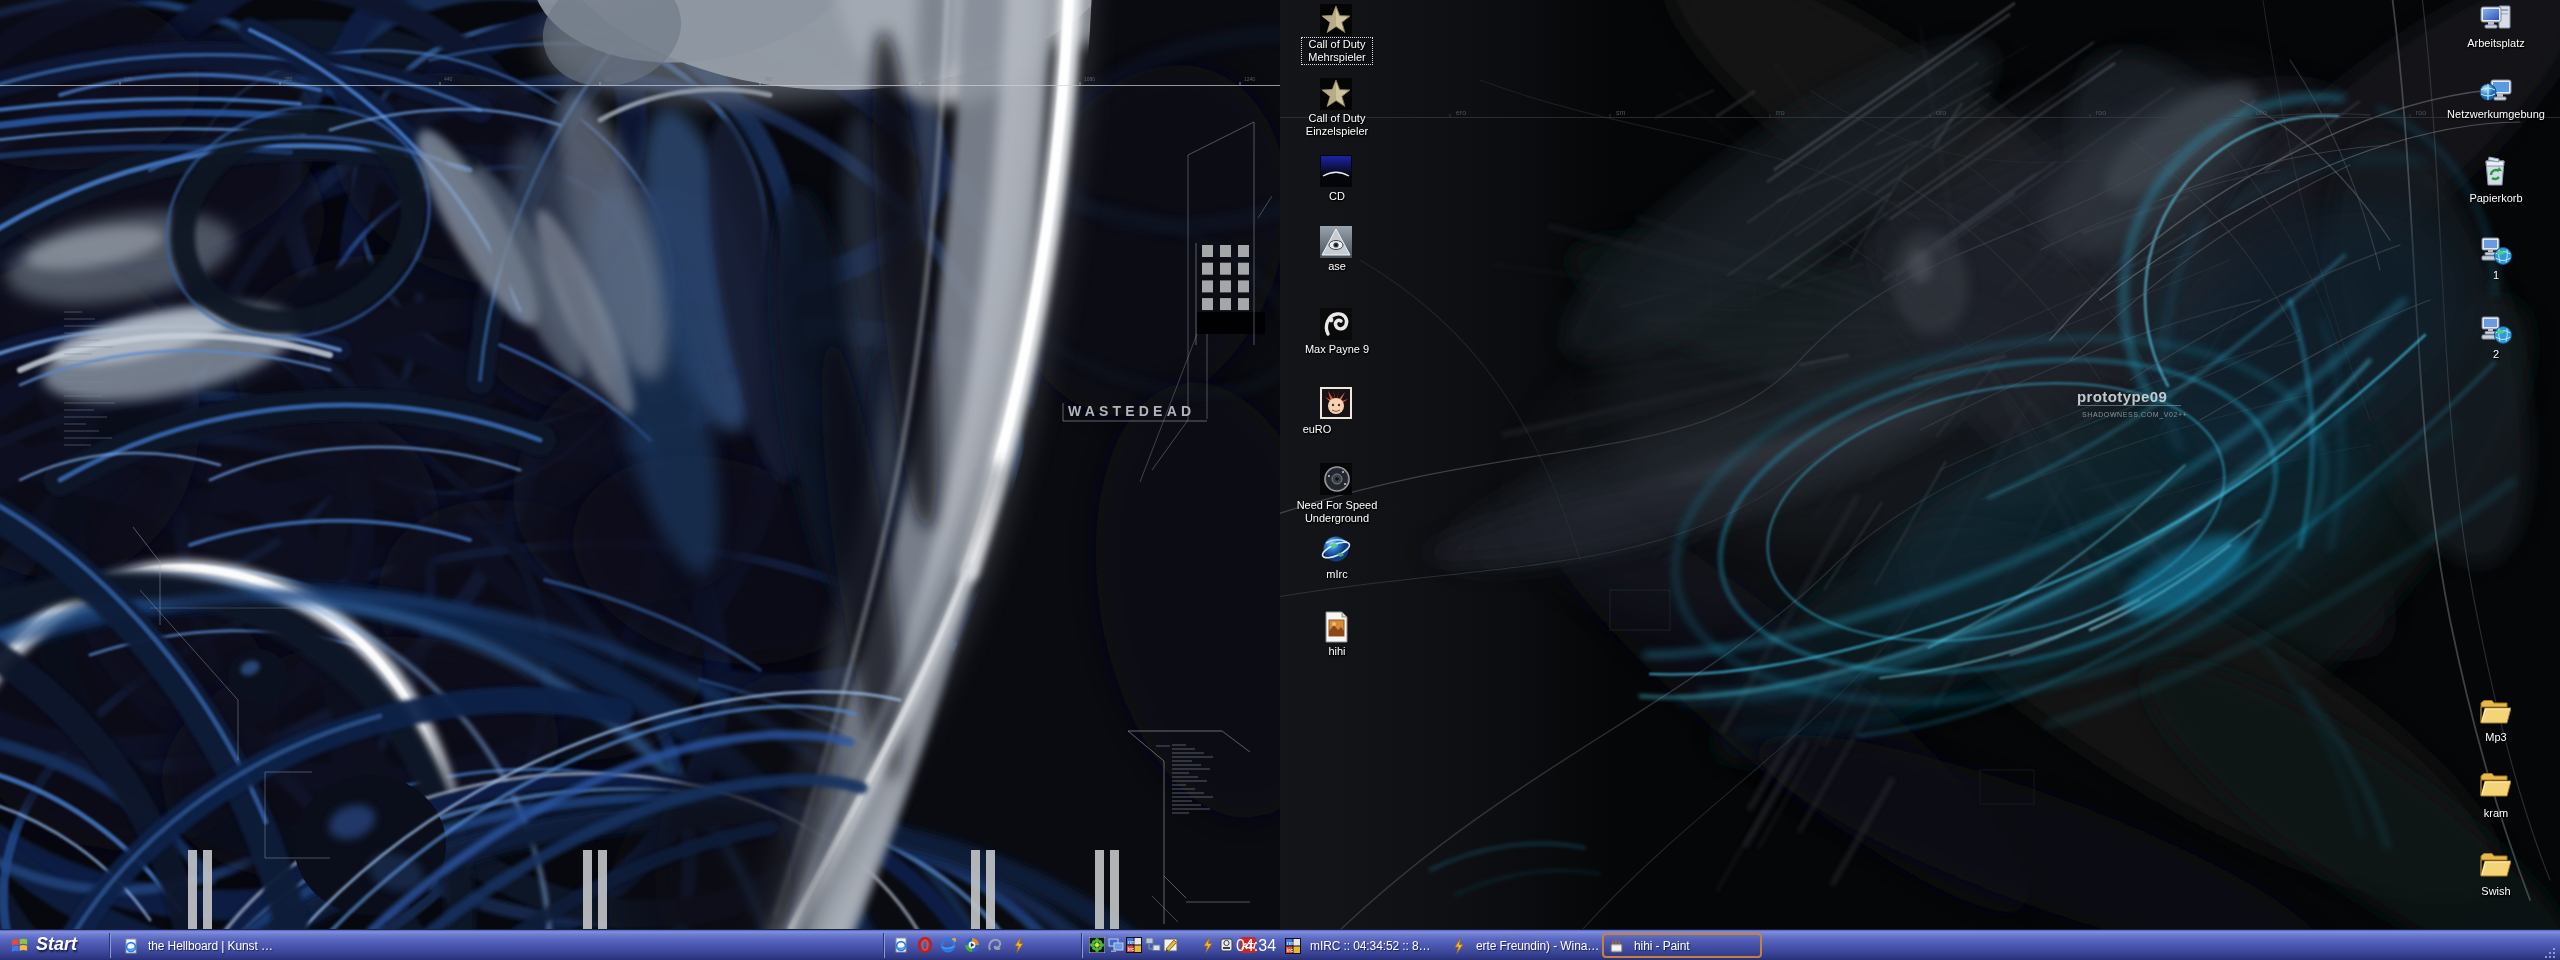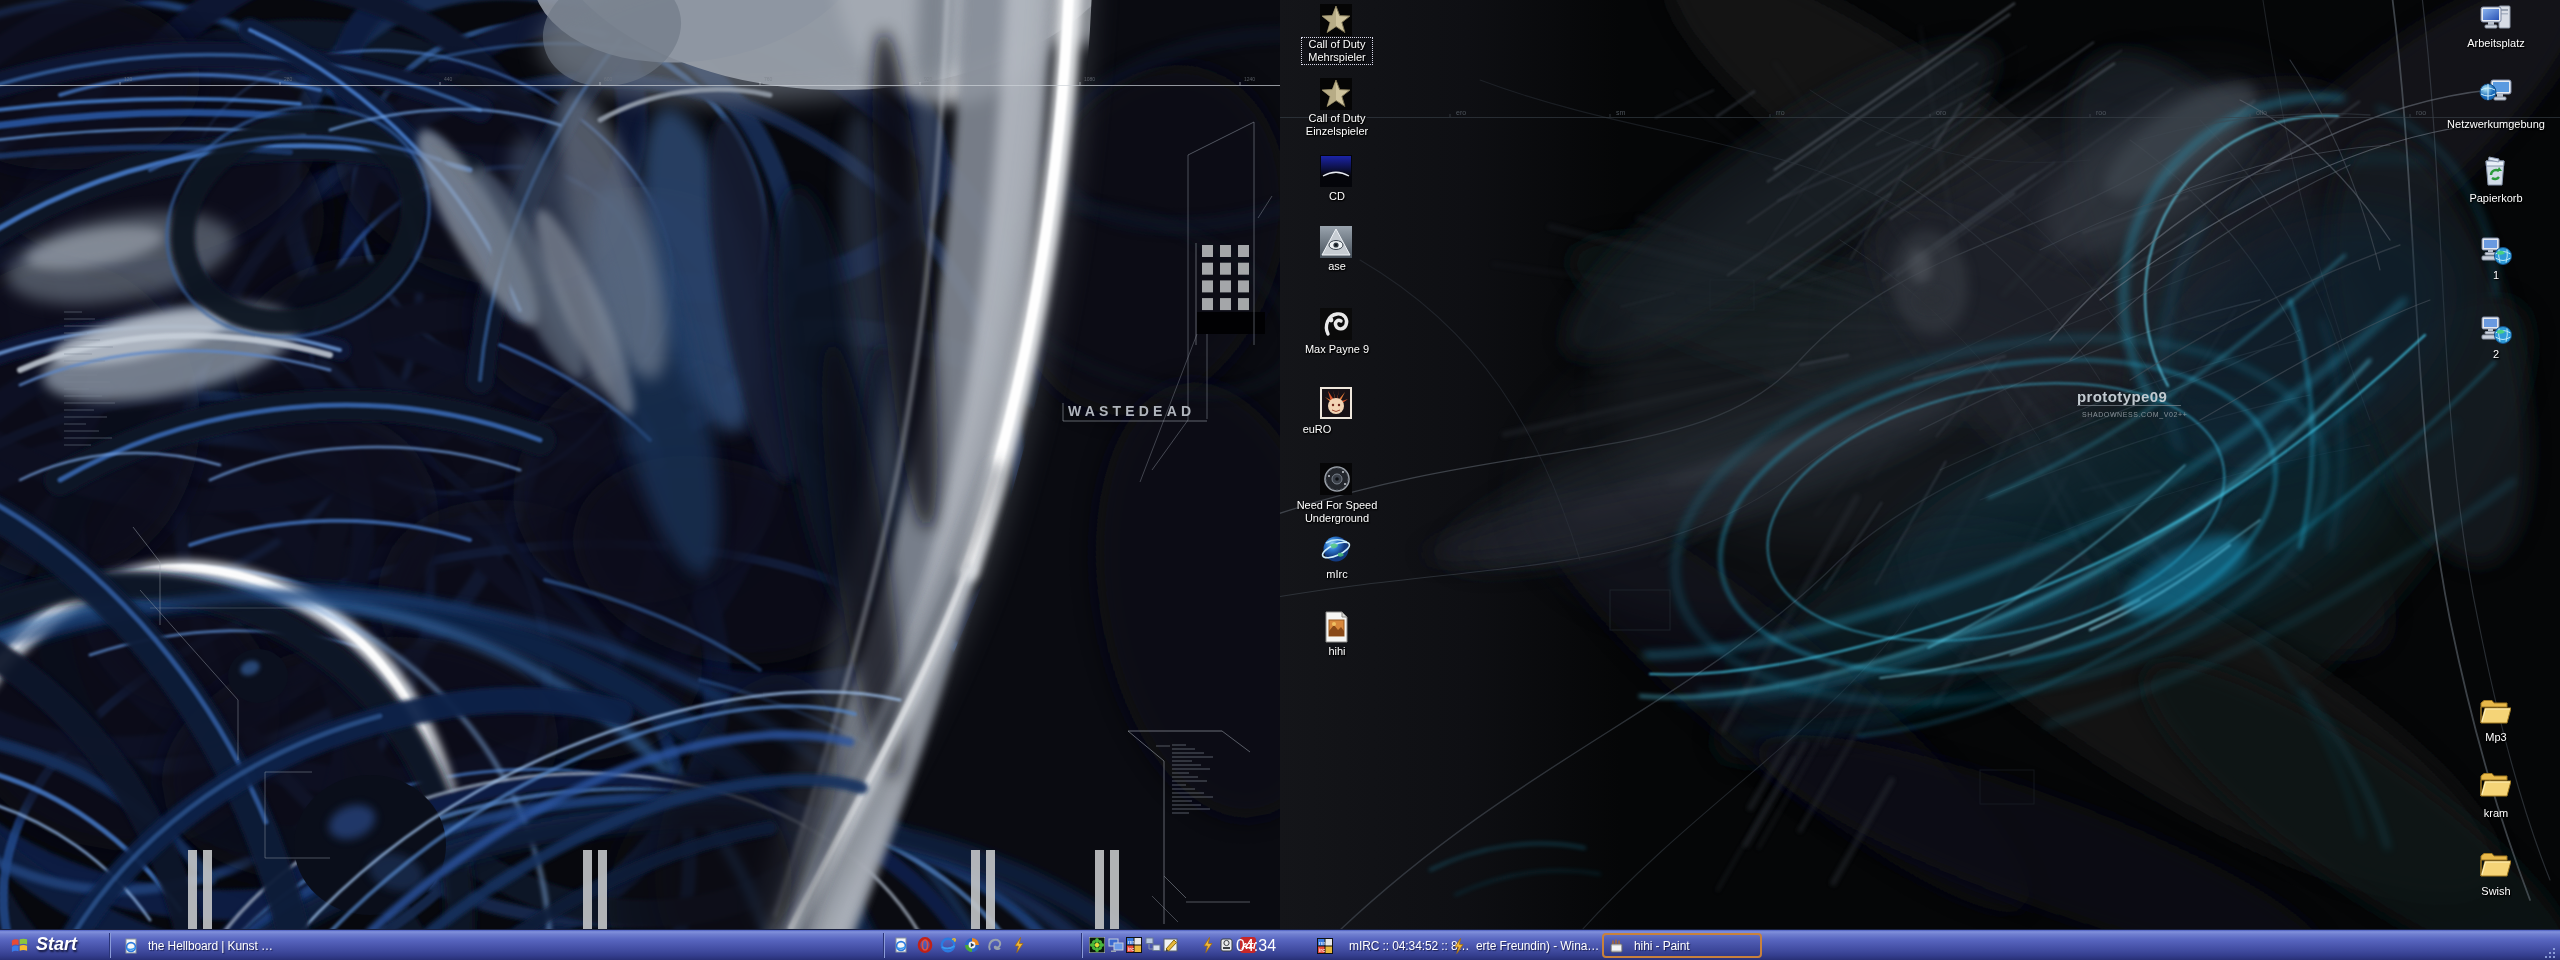--- a/index.html
+++ b/index.html
@@ -655,21 +655,21 @@
             <stop offset="1" stop-color="#1a6ab8"></stop>
           </radialGradient>
         </defs>
         <rect x="12" y="4" width="20" height="14" rx="2" fill="#e8ecf2" stroke="#7a86a0"></rect>
         <rect x="14" y="6" width="16" height="10" fill="#5a9ae0"></rect>
         <rect x="18" y="18" width="6" height="3" fill="#b8c0cc"></rect>
         <rect x="15" y="21" width="12" height="3" rx="1" fill="#d0d6e0" stroke="#8a94a4"></rect>
         <circle cx="9" cy="16" r="8" fill="url(#gl2)" stroke="#14508a"></circle>
         <path d="M 2,14 Q 9,10 16,14 M 2,18 Q 9,22 16,18 M 9,8 L 9,24" stroke="#cdeefb" fill="none" stroke-width="1"></path>
       </svg></div>
-    <div class="dlabel" style="left:2436px;top:118px;width:120px;text-align:center;">Netzwerkumgebung</div>
+    <div class="dlabel" style="left:2436px;top:108px;width:120px;text-align:center;">Netzwerkumgebung</div>
     <div class="dico" style="left:2479px;top:155px;"><svg width="32" height="32" viewBox="0 0 32 32">
         <path d="M 7,6 L 25,6 L 23,30 L 9,30 Z" fill="#dde8f4" stroke="#8a98b0" opacity="0.95"></path>
         <path d="M 7,6 L 25,6 L 24.6,11 L 7.4,11 Z" fill="#e8f0f8" stroke="#8a98b0"></path>
         <path d="M 10,2 L 20,4 L 19.6,7 L 9.6,5 Z" fill="#dae4f0" stroke="#8a98b0"></path>
         <g stroke="#2a9a3a" stroke-width="2.4" fill="none">
           <path d="M 12,20 A 5,5 0 0 1 20,16"></path>
           <path d="M 20,22 A 5,5 0 0 1 13,23"></path>
         </g>
         <path d="M 20,12 l 3,4 l -5,0 Z" fill="#2a9a3a"></path>
       </svg></div>
@@ -728,21 +728,21 @@
       <div class="tbtn" style="left:118px;width:225px;">
         <span class="tbi">
           <svg width="16" height="16" viewBox="0 0 16 16">
             <rect x="3" y="1" width="10" height="14" fill="#f4f6f8" stroke="#8a94a0"></rect>
             <circle cx="8" cy="9" r="4.4" fill="none" stroke="#2a7ae0" stroke-width="1.6"></circle>
             <path d="M 3.8,10.4 Q 8,13 12.6,9.6" stroke="#3a9af0" stroke-width="1.4" fill="none"></path>
           </svg>
         </span>
         <span class="tbt">the Hellboard | Kunst …</span>
       </div>
-      <div class="tbtn" style="left:1312px;width:156px;gap:7px;">
+      <div class="tbtn" style="left:1280px;width:156px;">
         <span class="tbi">
           <svg width="16" height="16" viewBox="0 0 16 16">
             <rect width="16" height="16" fill="#111"></rect>
             <rect x="1" y="1" width="6.5" height="6.5" fill="#3a7ae0"></rect>
             <rect x="8.5" y="1" width="6.5" height="6.5" fill="#e8e8e8"></rect>
             <rect x="1" y="8.5" width="6.5" height="6.5" fill="#e84a3a"></rect>
             <rect x="8.5" y="8.5" width="6.5" height="6.5" fill="#e8b83a"></rect>
             <text x="2" y="7" font-size="6" fill="#fff" font-family="Liberation Sans">nn</text>
             <text x="2" y="14" font-size="6" fill="#fff" font-family="Liberation Sans">irc</text>
           </svg>

